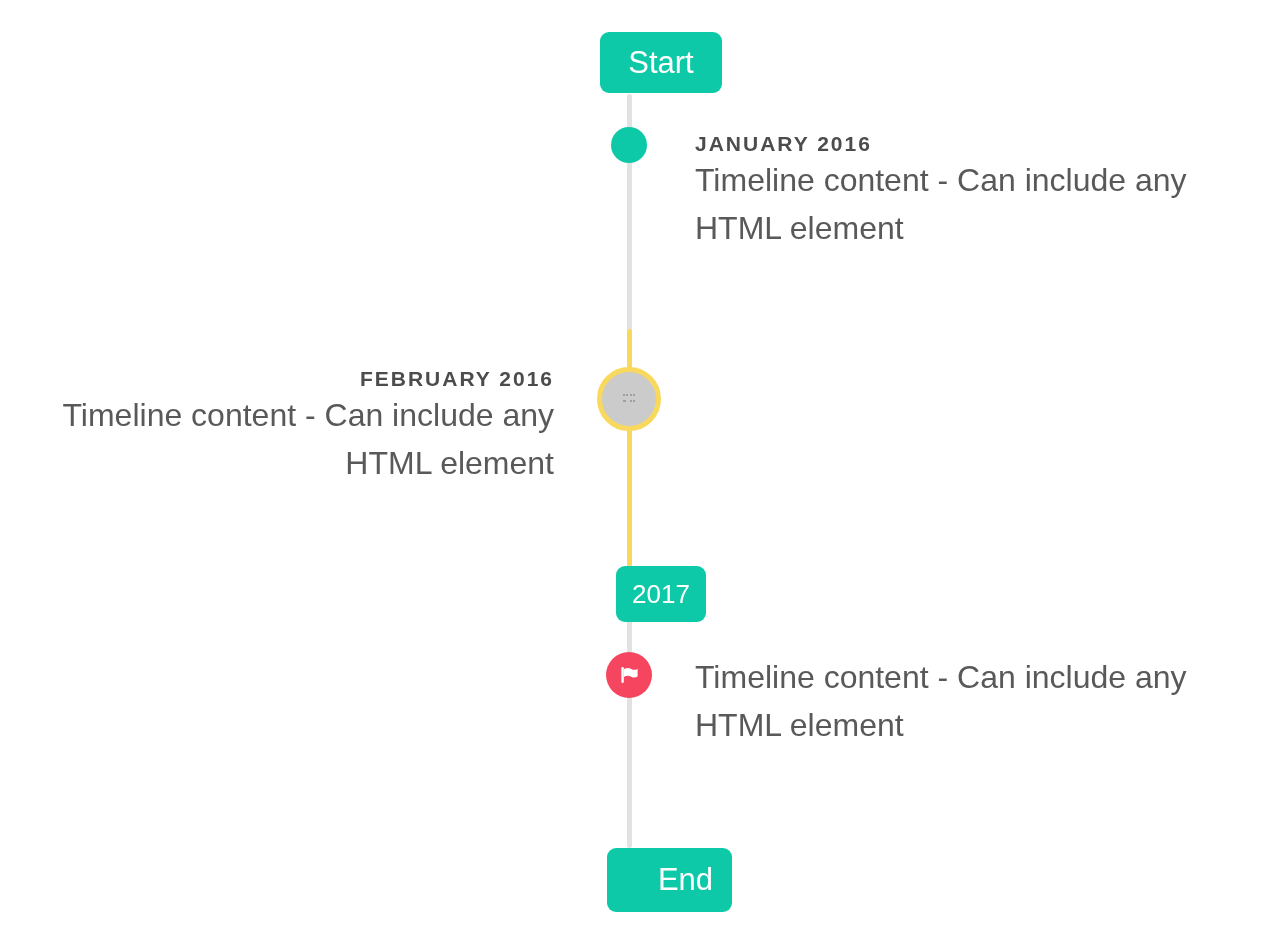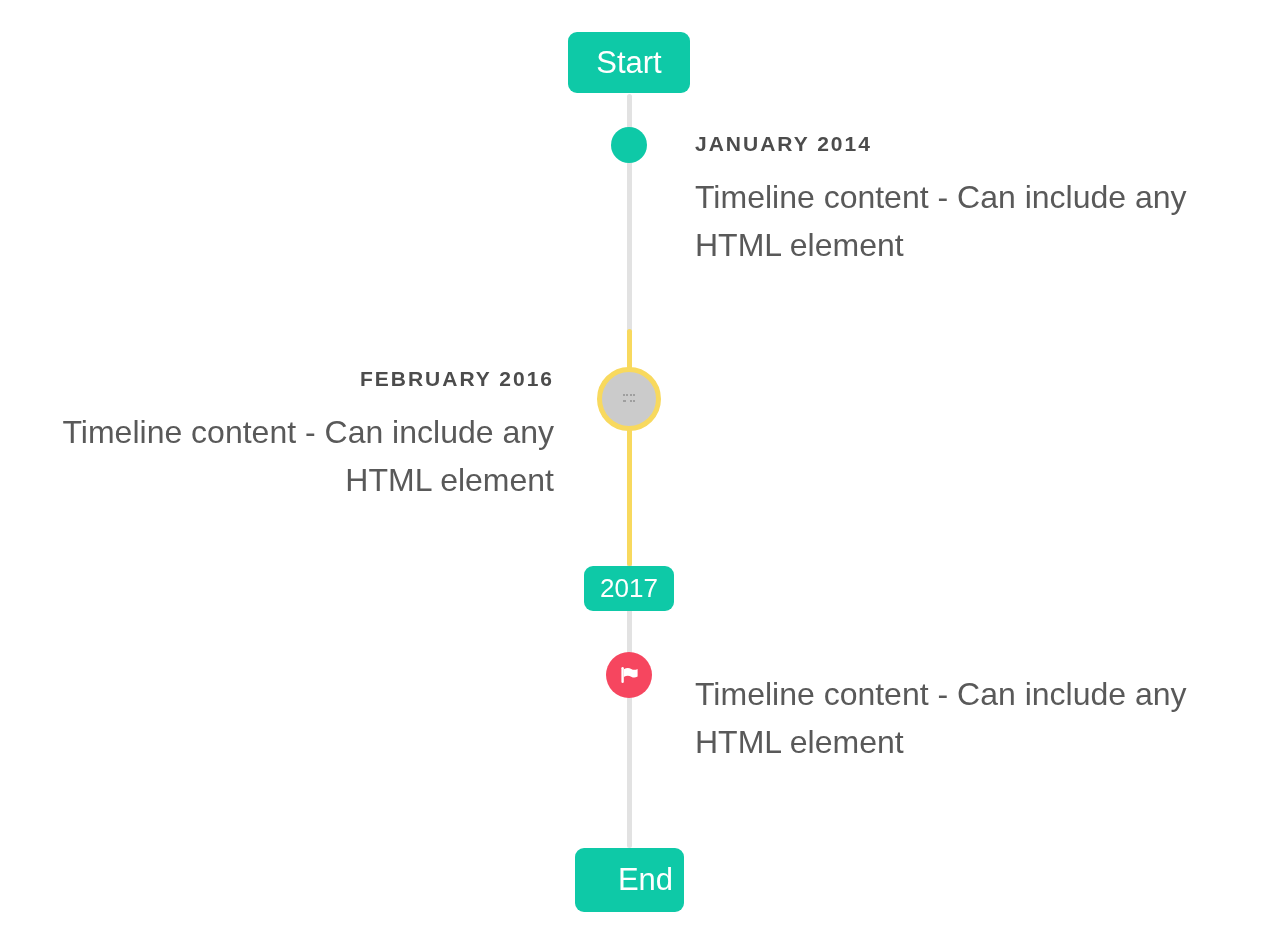--- a/index.html
+++ b/index.html
@@ -35,24 +35,25 @@
   
   .badge {
     position: absolute;
     background: var(--accent-teal, #0ec9a7);
     color: var(--badge-text, #ffffff);
     border-radius: 9px;
     display: flex;
     align-items: center;
     justify-content: center;
     box-sizing: border-box;
+    margin-left: 32px;
   }
   .badge-start { left: 568px; top: 32px;  width: 122px; height: 61px; font-size: 31px; }
-  .badge-year  { left: 584px; top: 566px; width: 90px;  height: 45px; font-size: 26px; }
-  .badge-end   { left: 575px; top: 848px; width: 109px; height: 64px; font-size: 31px; padding-left: 32px; }
+  .badge-year  { left: 584px; top: 566px; width: 90px;  height: 56px; font-size: 26px; }
+  .badge-end   { left: 575px; top: 848px; width: 125px; height: 64px; font-size: 31px; padding-left: 32px; }
   
   .marker {
     position: absolute;
     border-radius: 50%;
     box-sizing: border-box;
     display: flex;
     align-items: center;
     justify-content: center;
   }
   .marker-dot {
@@ -82,41 +83,41 @@
   .entry-feb { left: 14px;  top: 368px; }
   .entry-mar { left: 695px; top: 652px; }
   .entry-date {
     font-size: 21px;
     font-weight: 700;
     letter-spacing: 2px;
     line-height: 22px;
     color: var(--date-text, #4c4c4c);
   }
   .entry-content {
-    margin-top: 18px;
+    margin-top: 1px;
     font-size: 32px;
     line-height: 48px;
     color: var(--body-text, #595959);
   }
   .icon-svg { display: block; }
 </style>
 </head>
 <body>
 
 <div class="stage">
 
   <div class="rail rail-base"></div>
   <div class="rail rail-highlight"></div>
 
   <div class="badge badge-start">Start</div>
 
   <div class="marker marker-dot"></div>
 
   <div class="entry entry-right entry-jan">
-    <div class="entry-date">JANUARY 2014</div>
+    <div class="entry-date">JANUARY 2016</div>
     <div class="entry-content">Timeline content - Can include any HTML element</div>
   </div>
 
   <div class="marker marker-image">
     <span>
       <svg class="icon-svg" width="16" height="14" viewBox="0 0 16 14">
         <g fill="#9f9f9f">
           <rect x="2" y="2" width="2" height="2"></rect>
           <rect x="5" y="2" width="2" height="2"></rect>
           <rect x="9" y="2" width="2" height="2"></rect>

